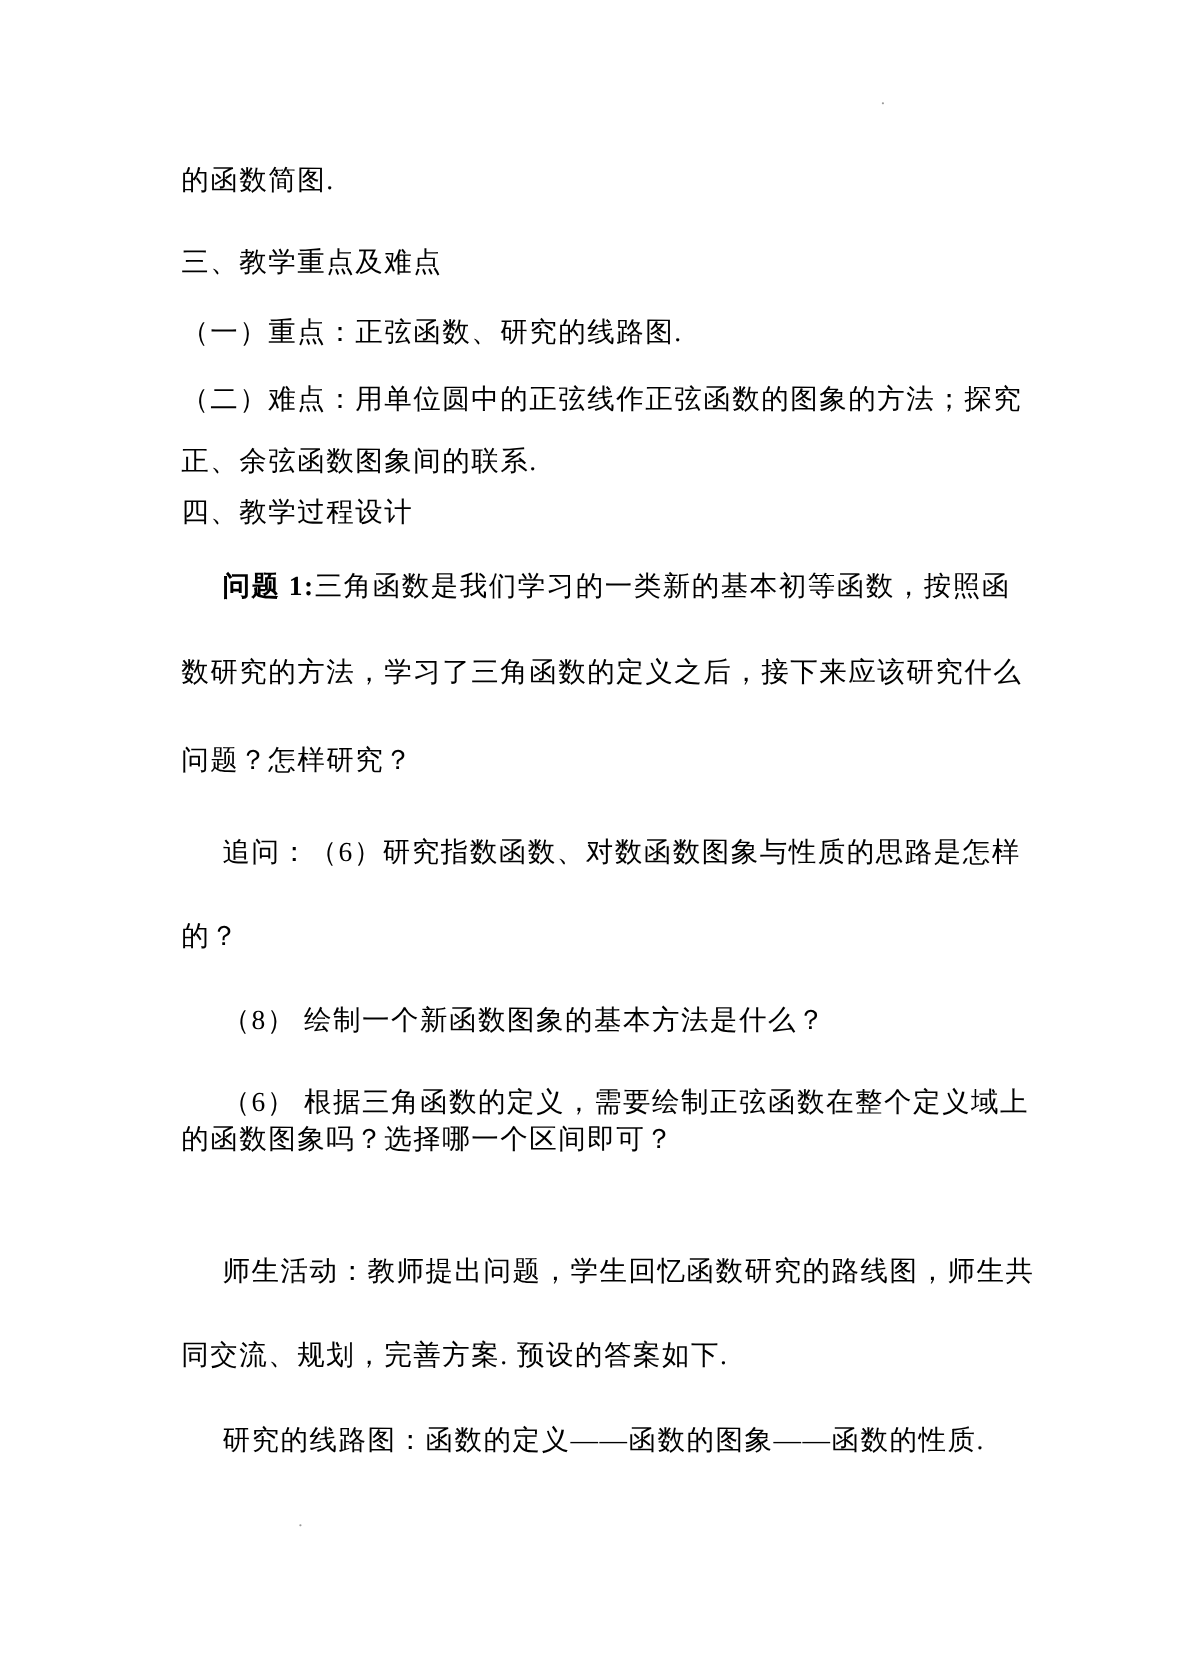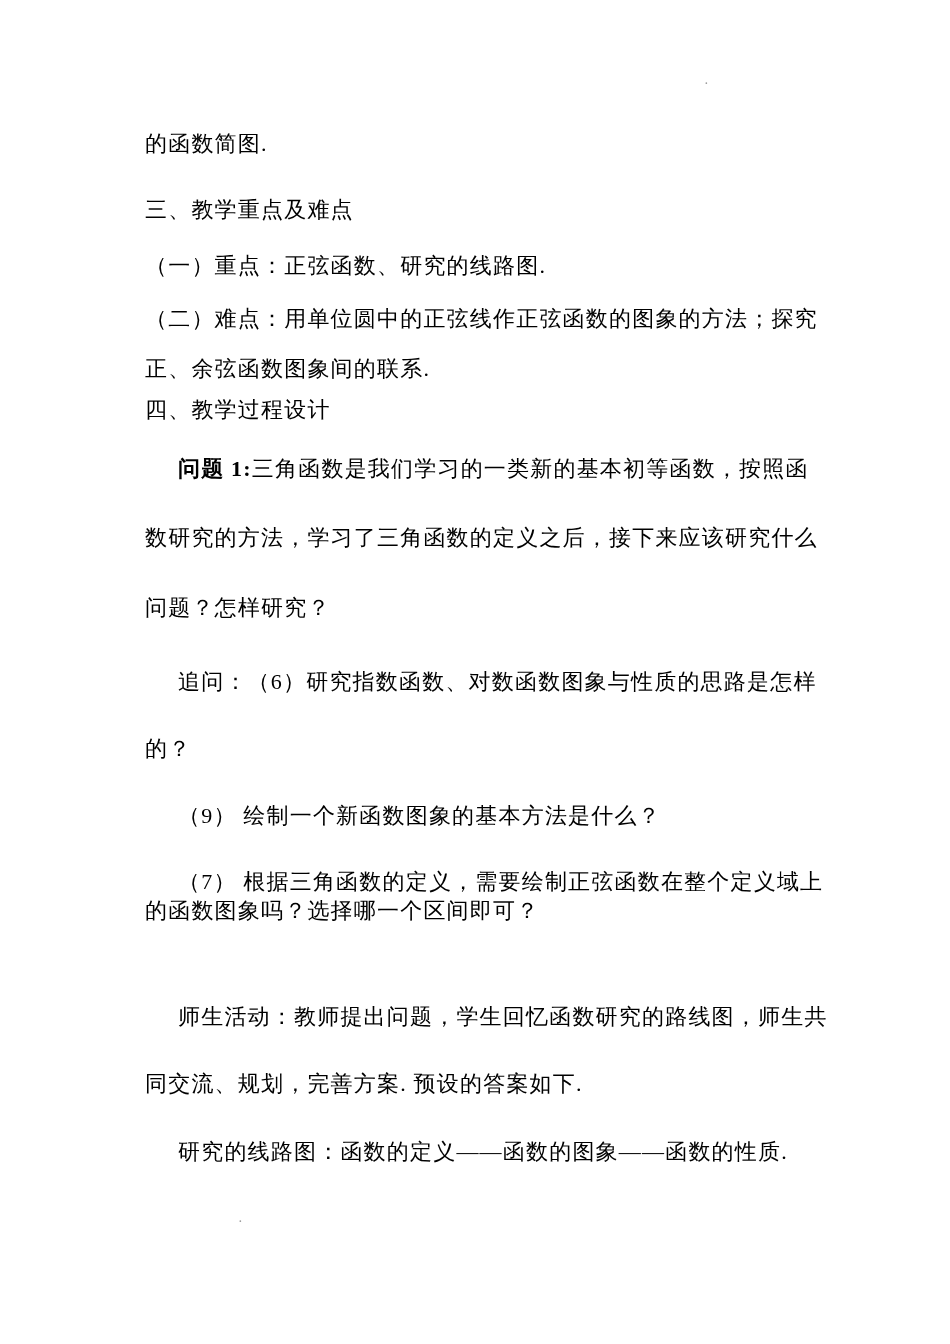--- a/index.html
+++ b/index.html
@@ -65,23 +65,23 @@
   </div>
 
   <div class="line" style="top:524px">数研究的方法，学习了三角函数的定义之后，接下来应该研究什么</div>
 
   <div class="line" style="top:594px">问题？怎样研究？</div>
 
   <div class="line indent" style="top:668px">追问：（6）研究指数函数、对数函数图象与性质的思路是怎样</div>
 
   <div class="line" style="top:735px">的？</div>
 
-  <div class="line indent" style="top:802px">（9）  绘制一个新函数图象的基本方法是什么？</div>
+  <div class="line indent" style="top:802px">（8）  绘制一个新函数图象的基本方法是什么？</div>
 
-  <div class="line indent" style="top:868px">（7）  根据三角函数的定义，需要绘制正弦函数在整个定义域上</div>
+  <div class="line indent" style="top:868px">（6）  根据三角函数的定义，需要绘制正弦函数在整个定义域上</div>
 
   <div class="line" style="top:897px">的函数图象吗？选择哪一个区间即可？</div>
 
   <div class="line indent" style="top:1003px">师生活动：教师提出问题，学生回忆函数研究的路线图，师生共</div>
 
   <div class="line" style="top:1070px">同交流、规划，完善方案.  预设的答案如下.</div>
 
   <div class="line indent" style="top:1138px">研究的线路图：函数的定义——函数的图象——函数的性质.</div>
 
   <span class="stray-mark stray-bottom">·</span>

